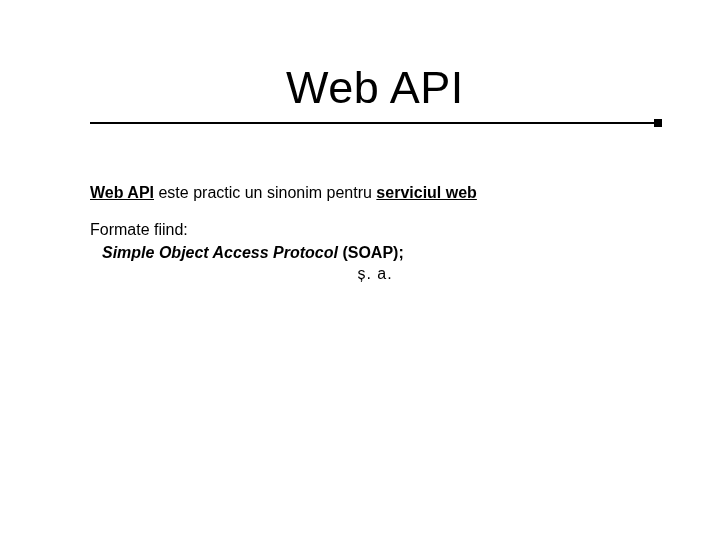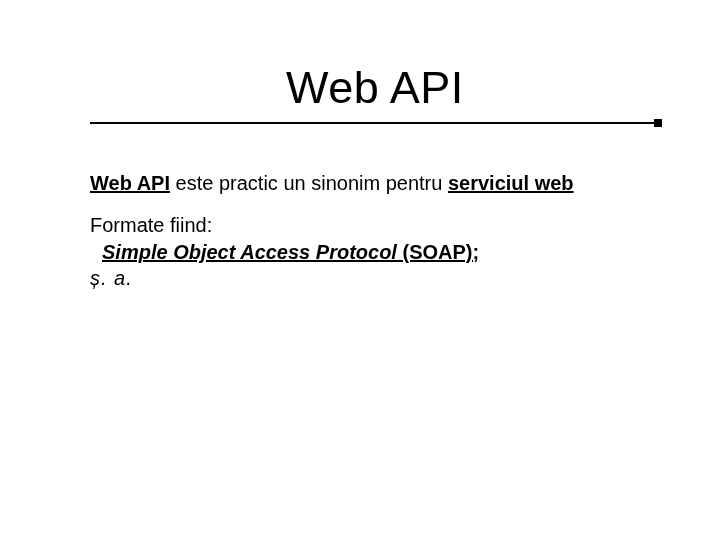--- a/index.html
+++ b/index.html
@@ -42,50 +42,49 @@
     content: "";
     position: absolute;
     right: -2px;
     bottom: -3px;
     width: 8px;
     height: 8px;
     background: #000;
   }
   .body {
     position: absolute;
-    top: 172px;
+    top: 184px;
     left: 90px;
     right: 60px;
-    font-size: 20px;
+    font-size: 16px;
     line-height: 1.18;
   }
   .para {
     margin: 0 0 18px 0;
     padding-left: 30px;
     text-indent: -30px;
   }
   .para.tight {
     margin-bottom: 4px;
   }
   .formats-label {
     margin: 18px 0 9px 0;
   }
   .format-item {
     font-style: italic;
     margin: 2px 0 2px 0;
     padding-left: 12px;
-    text-decoration: underline;
   }
   .format-item span.suffix {
     font-style: normal;
   }
   .sa {
+    text-align: center;
     margin: 2px 0 27px 0;
     letter-spacing: 1px;
-    font-style: italic;
   }
   .u {
     text-decoration: underline;
   }
   .b {
     font-weight: bold;
   }
 </style>
 </head>
 <body>

